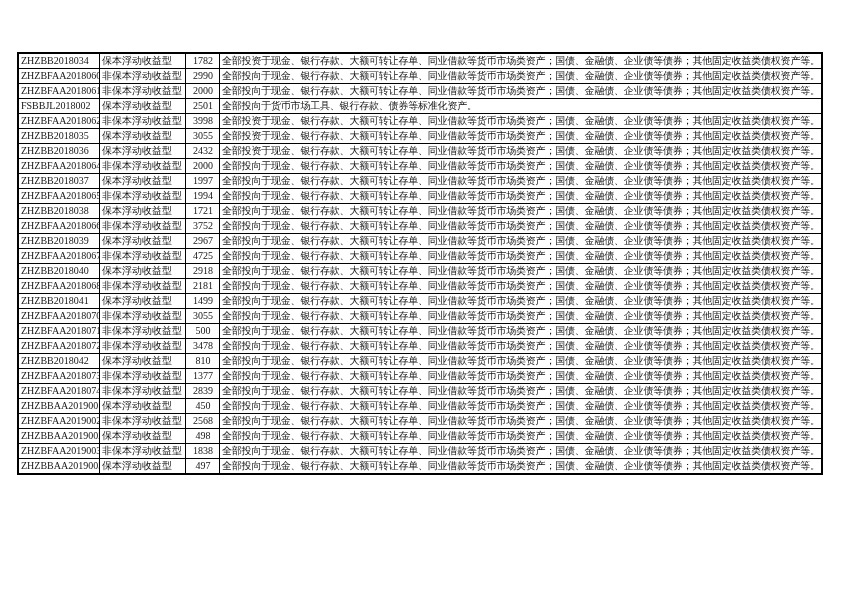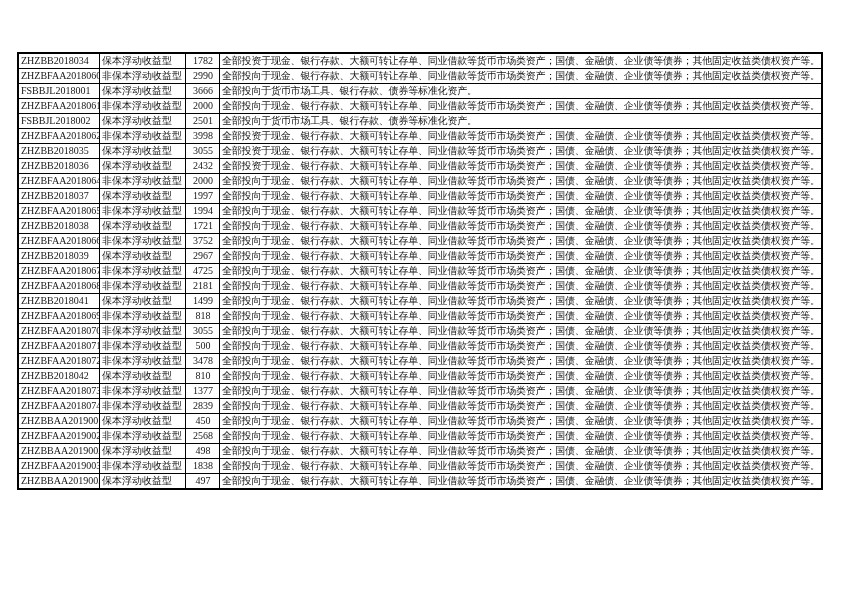--- a/index.html
+++ b/index.html
@@ -52,26 +52,20 @@
     <td class="c-num">1782</td>
     <td class="c-desc">全部投资于现金、银行存款、大额可转让存单、同业借款等货币市场类资产；国债、金融债、企业债等债券；其他固定收益类债权资产等。</td>
   </tr>
         <tr>
     <td class="c-code">ZHZBFAA2018060</td>
     <td class="c-type">非保本浮动收益型</td>
     <td class="c-num">2990</td>
     <td class="c-desc">全部投向于现金、银行存款、大额可转让存单、同业借款等货币市场类资产；国债、金融债、企业债等债券；其他固定收益类债权资产等。</td>
   </tr>
         <tr>
-    <td class="c-code">FSBBJL2018001</td>
-    <td class="c-type">保本浮动收益型</td>
-    <td class="c-num">3666</td>
-    <td class="c-desc">全部投向于货币市场工具、银行存款、债券等标准化资产。</td>
-  </tr>
-        <tr>
     <td class="c-code">ZHZBFAA2018061</td>
     <td class="c-type">非保本浮动收益型</td>
     <td class="c-num">2000</td>
     <td class="c-desc">全部投向于现金、银行存款、大额可转让存单、同业借款等货币市场类资产；国债、金融债、企业债等债券；其他固定收益类债权资产等。</td>
   </tr>
         <tr>
     <td class="c-code">FSBBJL2018002</td>
     <td class="c-type">保本浮动收益型</td>
     <td class="c-num">2501</td>
     <td class="c-desc">全部投向于货币市场工具、银行存款、债券等标准化资产。</td>
@@ -130,35 +124,35 @@
     <td class="c-num">2967</td>
     <td class="c-desc">全部投向于现金、银行存款、大额可转让存单、同业借款等货币市场类资产；国债、金融债、企业债等债券；其他固定收益类债权资产等。</td>
   </tr>
         <tr>
     <td class="c-code">ZHZBFAA2018067</td>
     <td class="c-type">非保本浮动收益型</td>
     <td class="c-num">4725</td>
     <td class="c-desc">全部投向于现金、银行存款、大额可转让存单、同业借款等货币市场类资产；国债、金融债、企业债等债券；其他固定收益类债权资产等。</td>
   </tr>
         <tr>
+    <td class="c-code">ZHZBB2018040</td>
+    <td class="c-type">保本浮动收益型</td>
+    <td class="c-num">2918</td>
+    <td class="c-desc">全部投向于现金、银行存款、大额可转让存单、同业借款等货币市场类资产；国债、金融债、企业债等债券；其他固定收益类债权资产等。</td>
+  </tr>
+        <tr>
     <td class="c-code">ZHZBFAA2018068</td>
     <td class="c-type">非保本浮动收益型</td>
     <td class="c-num">2181</td>
     <td class="c-desc">全部投向于现金、银行存款、大额可转让存单、同业借款等货币市场类资产；国债、金融债、企业债等债券；其他固定收益类债权资产等。</td>
   </tr>
         <tr>
     <td class="c-code">ZHZBB2018041</td>
     <td class="c-type">保本浮动收益型</td>
     <td class="c-num">1499</td>
-    <td class="c-desc">全部投向于现金、银行存款、大额可转让存单、同业借款等货币市场类资产；国债、金融债、企业债等债券；其他固定收益类债权资产等。</td>
-  </tr>
-        <tr>
-    <td class="c-code">ZHZBFAA2018069</td>
-    <td class="c-type">非保本浮动收益型</td>
-    <td class="c-num">818</td>
     <td class="c-desc">全部投向于现金、银行存款、大额可转让存单、同业借款等货币市场类资产；国债、金融债、企业债等债券；其他固定收益类债权资产等。</td>
   </tr>
         <tr>
     <td class="c-code">ZHZBFAA2018070</td>
     <td class="c-type">非保本浮动收益型</td>
     <td class="c-num">3055</td>
     <td class="c-desc">全部投向于现金、银行存款、大额可转让存单、同业借款等货币市场类资产；国债、金融债、企业债等债券；其他固定收益类债权资产等。</td>
   </tr>
         <tr>
     <td class="c-code">ZHZBFAA2018071</td>

